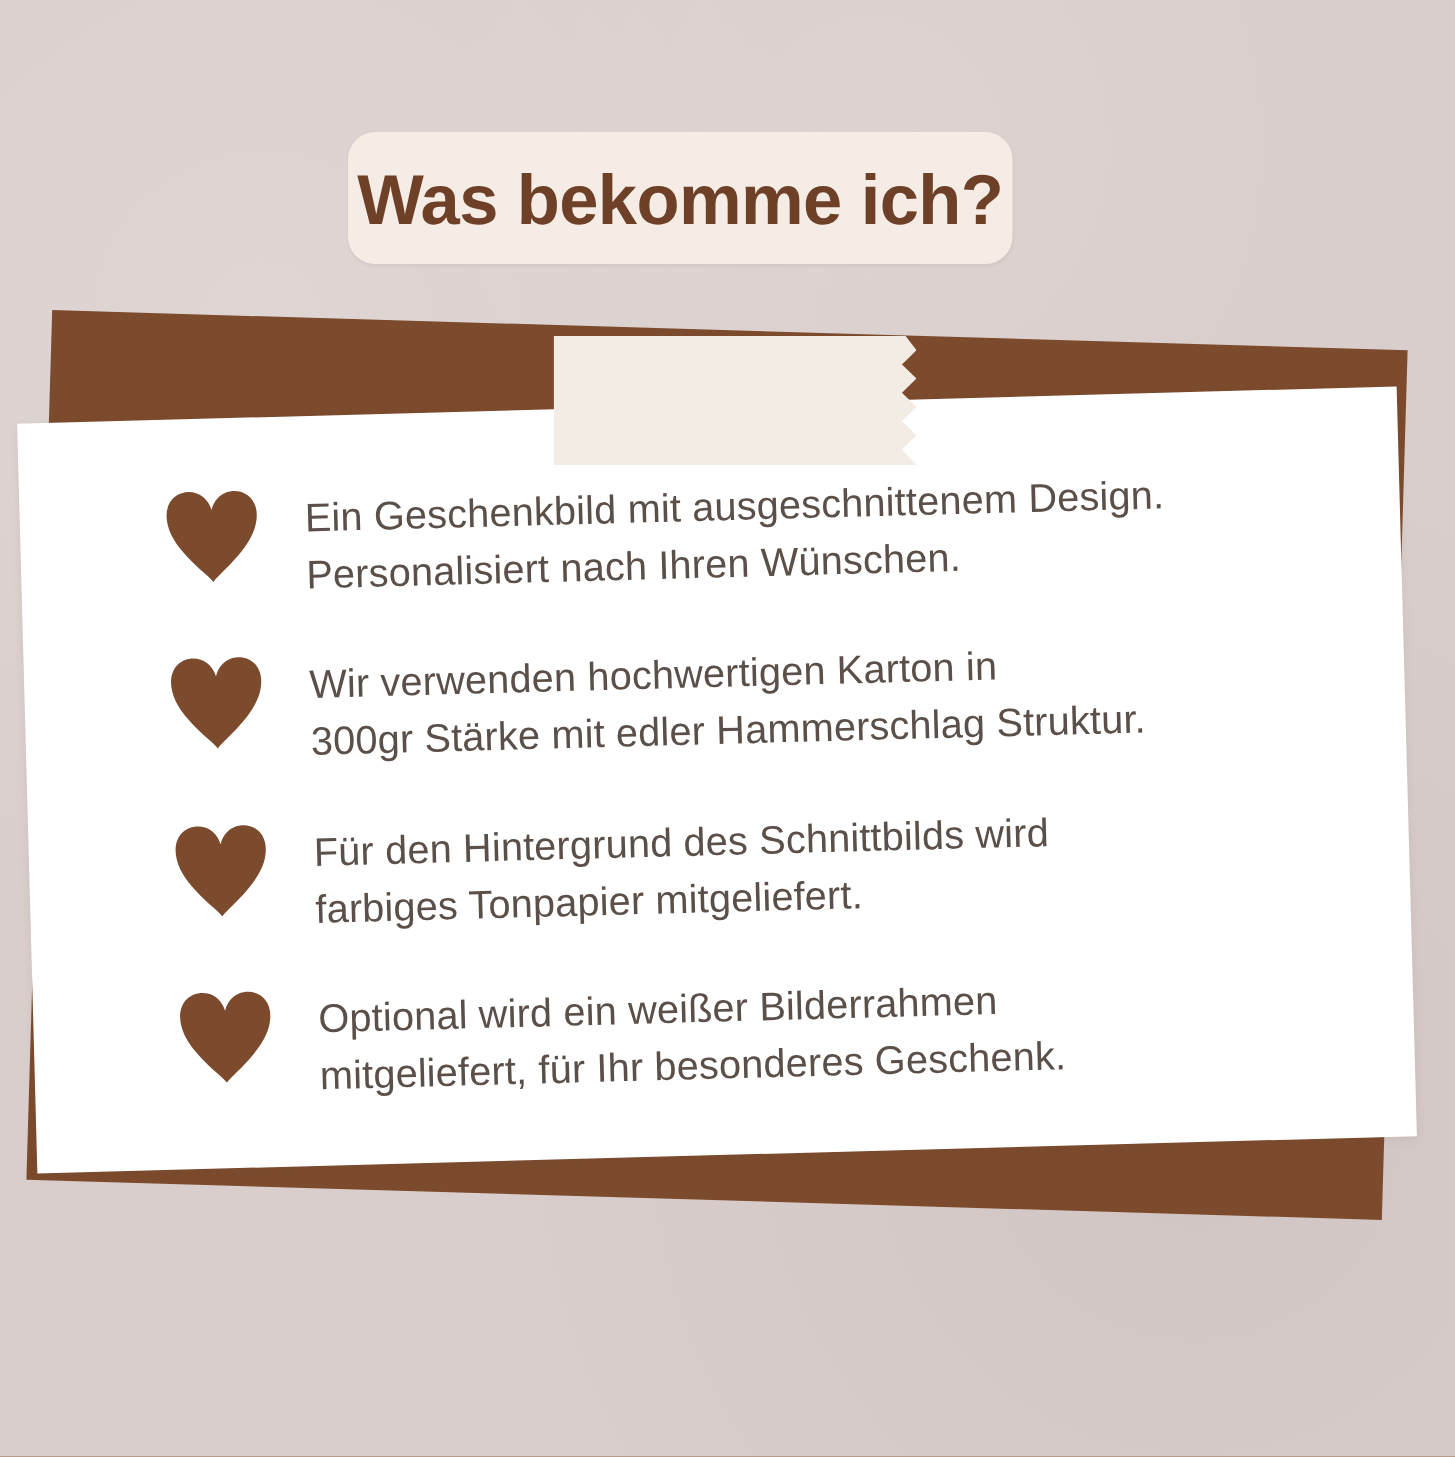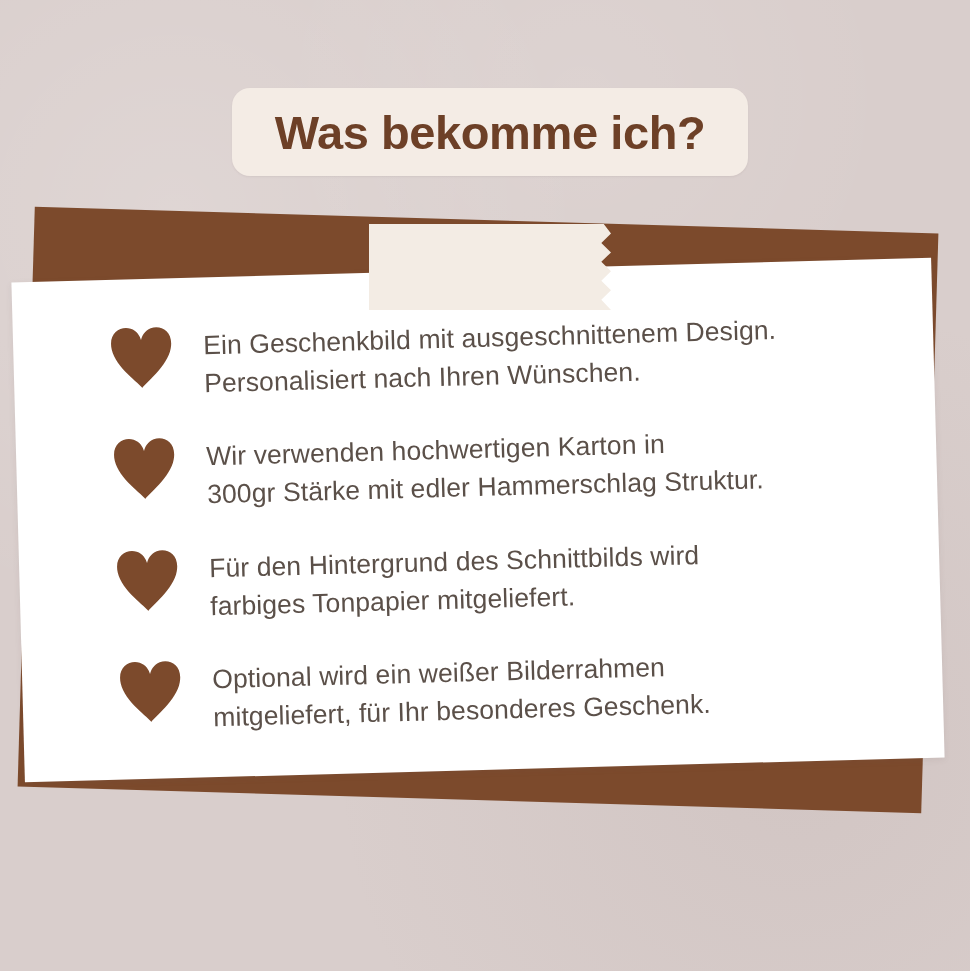--- a/index.html
+++ b/index.html
@@ -35,21 +35,21 @@
       radial-gradient(circle at 60% 10%, rgba(255,255,255,0.10) 0%, rgba(255,255,255,0) 30%);
     pointer-events: none;
     z-index: 0;
   }
 
   
   .title-pill {
     position: absolute;
     left: 232px;
     top: 88px;
-    width: 516px;
+    width: 443px;
     height: 88px;
     background: #f4ece5;
     border-radius: 18px;
     display: flex;
     align-items: center;
     justify-content: center;
     z-index: 5;
     box-shadow: 0 1px 2px rgba(120,100,95,0.10);
   }
 

